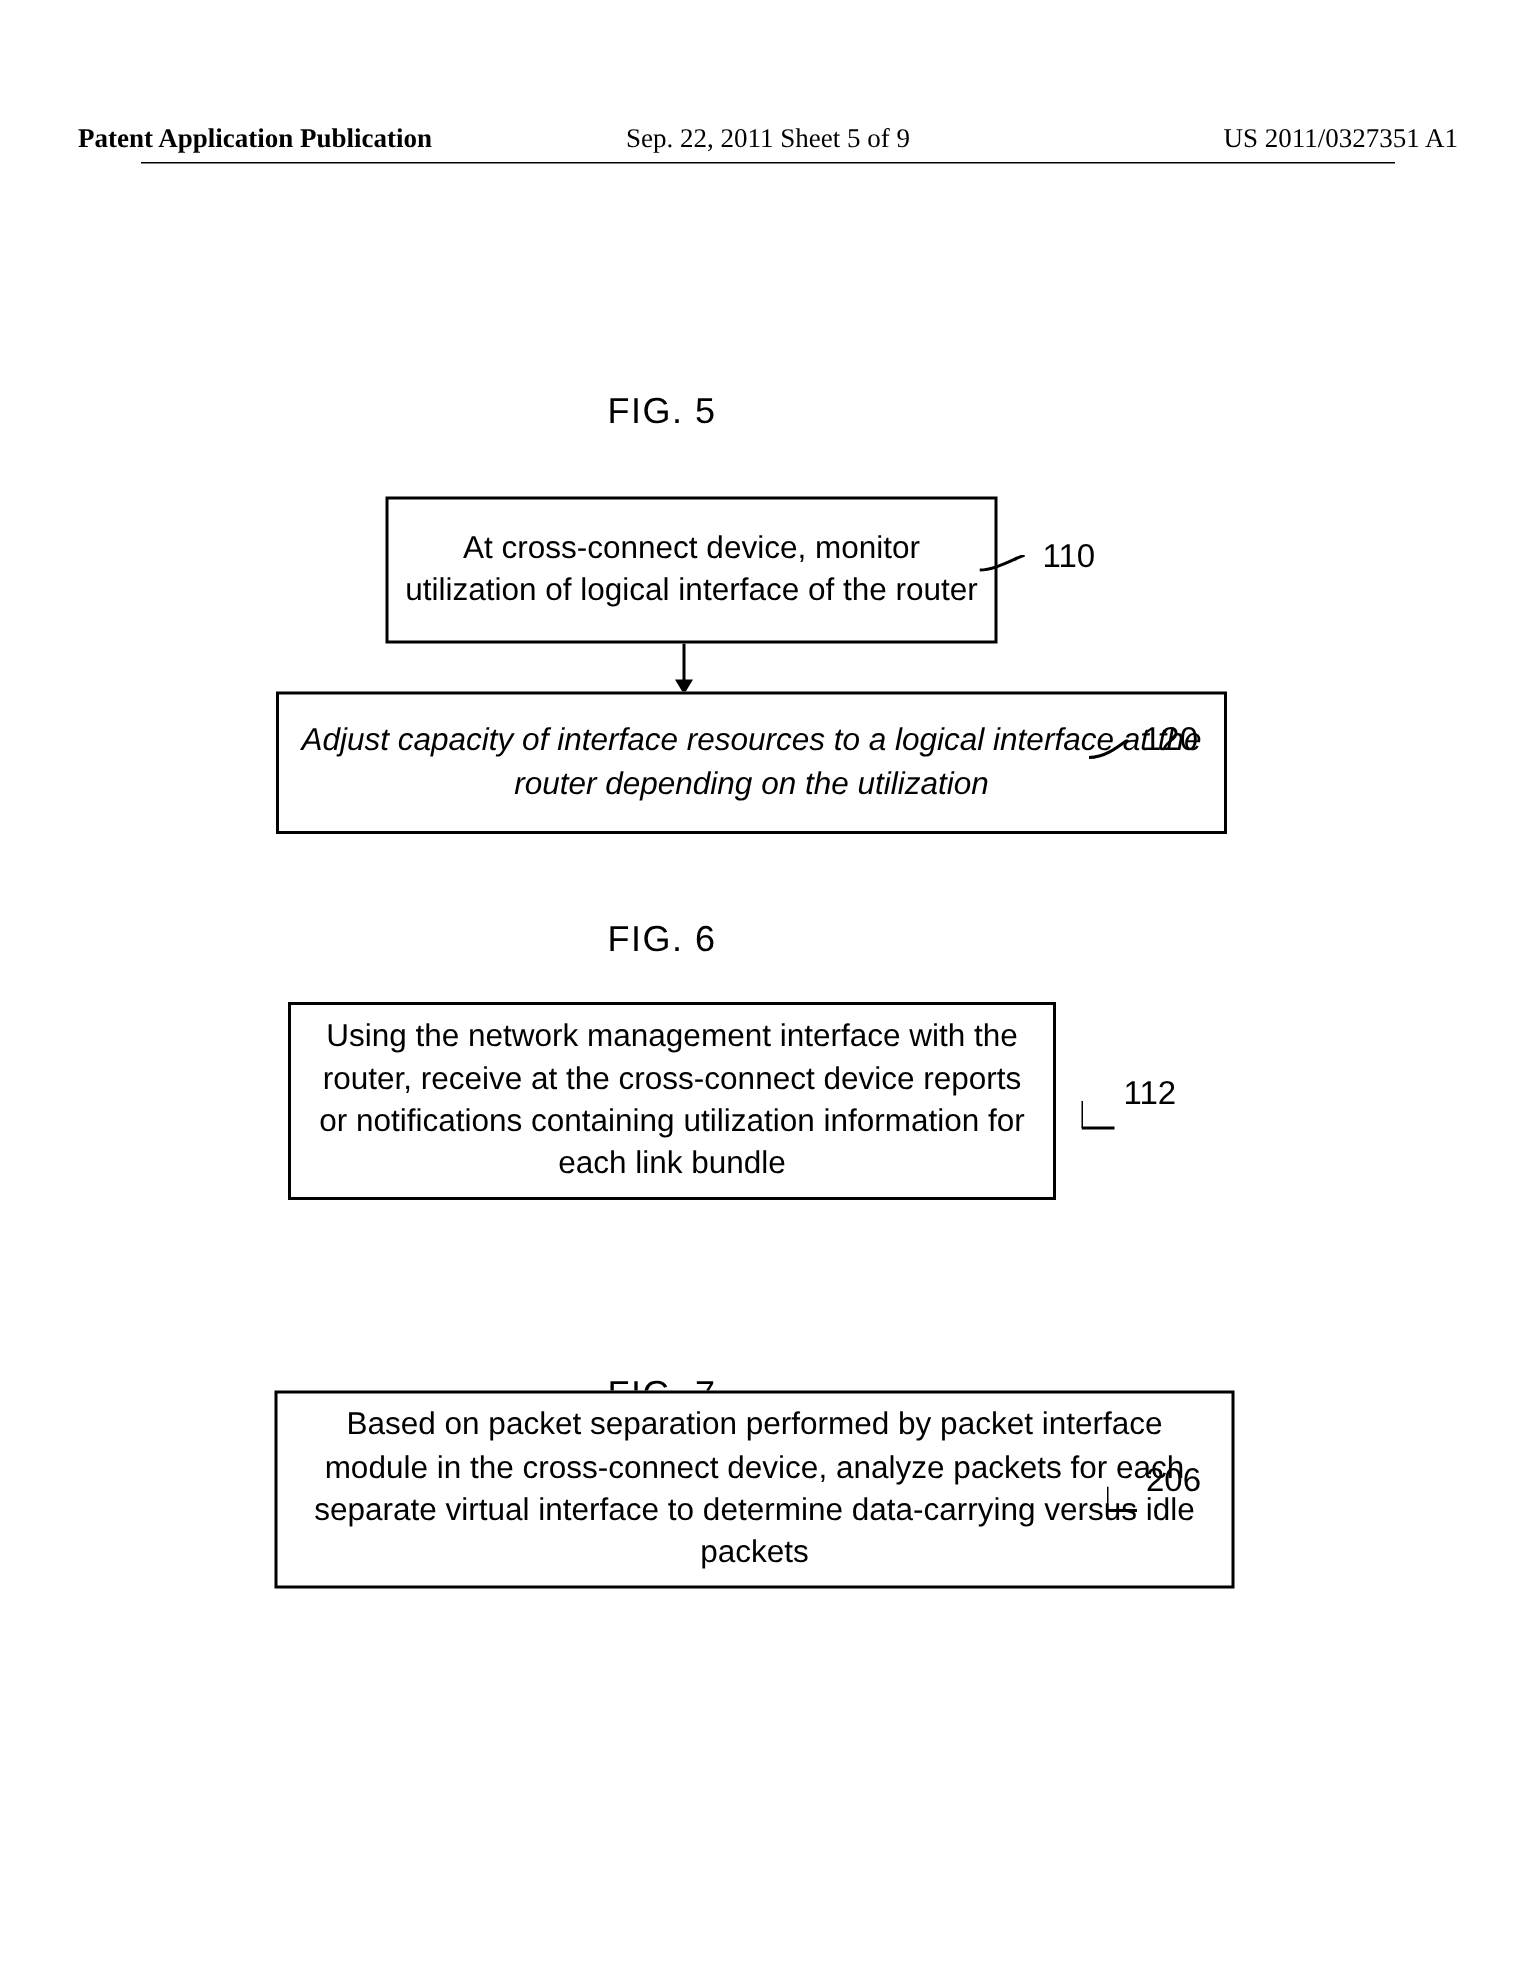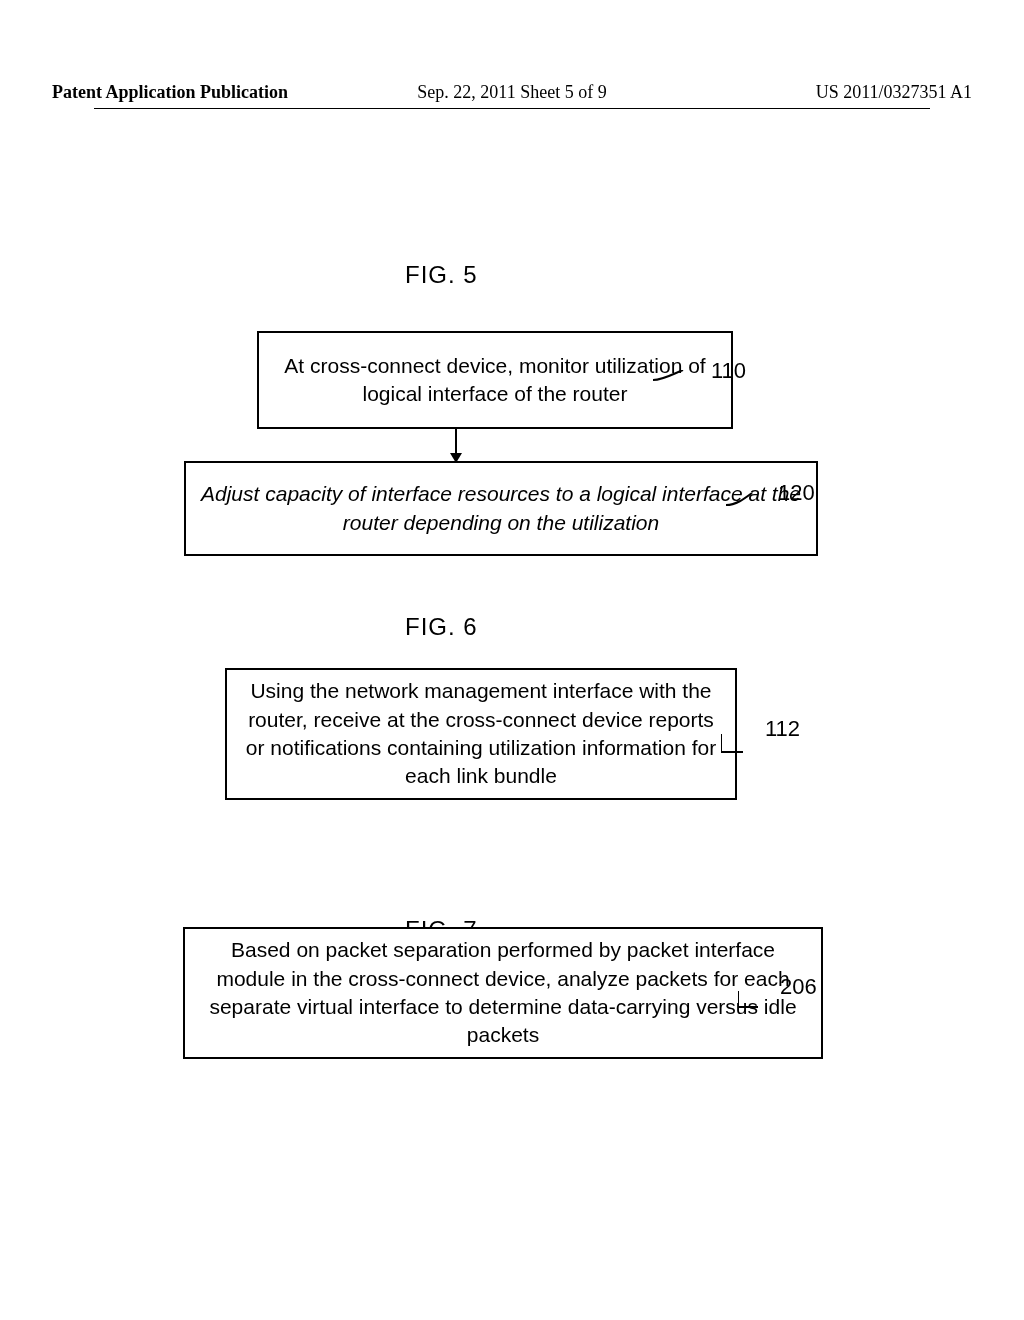--- a/index.html
+++ b/index.html
@@ -69,40 +69,39 @@
     align-items: center;
     justify-content: center;
     padding: 6px 10px;
     box-sizing: border-box;
     font-size: 21px;
     line-height: 1.35;
   }
   .num-label {
     position: absolute;
     font-size: 22px;
-    margin-left: 16px;
   }
   svg.connector {
     position: absolute;
   }
 </style>
 </head>
 <body>
 
 <div class="header">
   <span class="left">Patent Application Publication</span>
   <span class="center">Sep. 22, 2011    Sheet 5 of 9</span>
   <span class="right">US 2011/0327351 A1</span>
 </div>
 <div class="header-rule"></div>
 
 <div class="fig" style="left:405px; top:261px;">FIG. 5</div>
 <div class="ref-num underline" style="left:310px; top:303px;">100</div>
 
-<div class="box" style="left:257px; top:331px; width:476px; height:98px;align-items:center;">
+<div class="box" style="left:257px; top:331px; width:408px; height:98px;align-items:center;">
   <span>At cross-connect device, monitor utilization of logical interface of the router</span>
 </div>
 
 <svg class="connector" style="left:653px; top:370px;" width="40" height="24">
   <path d="M0 10 C 10 10, 20 4, 30 0" stroke="#000" stroke-width="2" fill="none"></path>
 </svg>
 <div class="num-label" style="left:695px; top:358px;">110</div>
 
 <svg class="connector" style="left:448px; top:429px;" width="16" height="36">
   <line x1="8" y1="0" x2="8" y2="26" stroke="#000" stroke-width="2"></line>
@@ -112,21 +111,21 @@
 <div class="box" style="left:184px; top:461px; width:634px; height:95px;font-style:italic;">
   <span>Adjust capacity of interface resources to a logical interface at the router depending on the utilization</span>
 </div>
 <svg class="connector" style="left:726px; top:493px;" width="34" height="24">
   <path d="M0 12 C 10 12, 18 6, 26 0" stroke="#000" stroke-width="2" fill="none"></path>
 </svg>
 <div class="num-label" style="left:762px; top:480px;">120</div>
 
 <div class="fig" style="left:405px; top:613px;">FIG. 6</div>
 
-<div class="box" style="left:225px; top:668px; width:512px; height:132px;">
+<div class="box" style="left:192px; top:668px; width:512px; height:132px;">
   <span>Using the network management interface with the router, receive at the cross-connect device reports or notifications containing utilization information for each link bundle</span>
 </div>
 <svg class="connector" style="left:721px; top:734px;" width="30" height="22">
   <line x1="0" y1="0" x2="0" y2="18" stroke="#000" stroke-width="2"></line>
   <line x1="0" y1="18" x2="22" y2="18" stroke="#000" stroke-width="2"></line>
 </svg>
 <div class="num-label" style="left:749px; top:716px;">112</div>
 
 <div class="fig" style="left:405px; top:868px;margin-top:48px;">FIG. 7</div>
 

